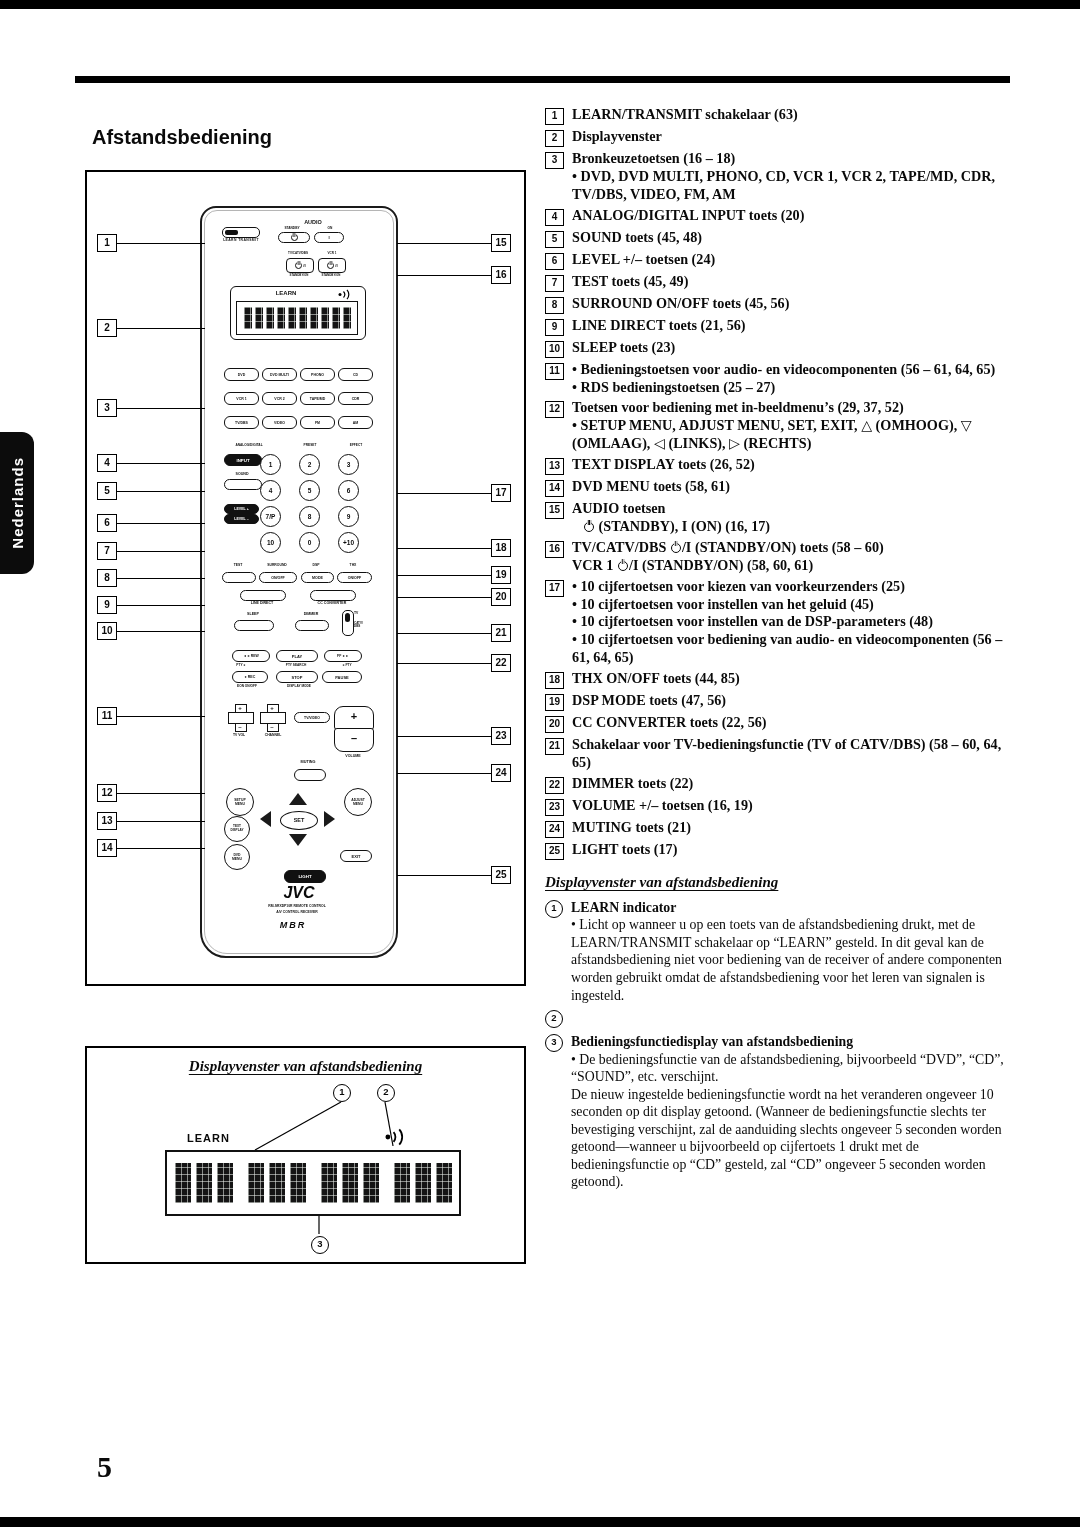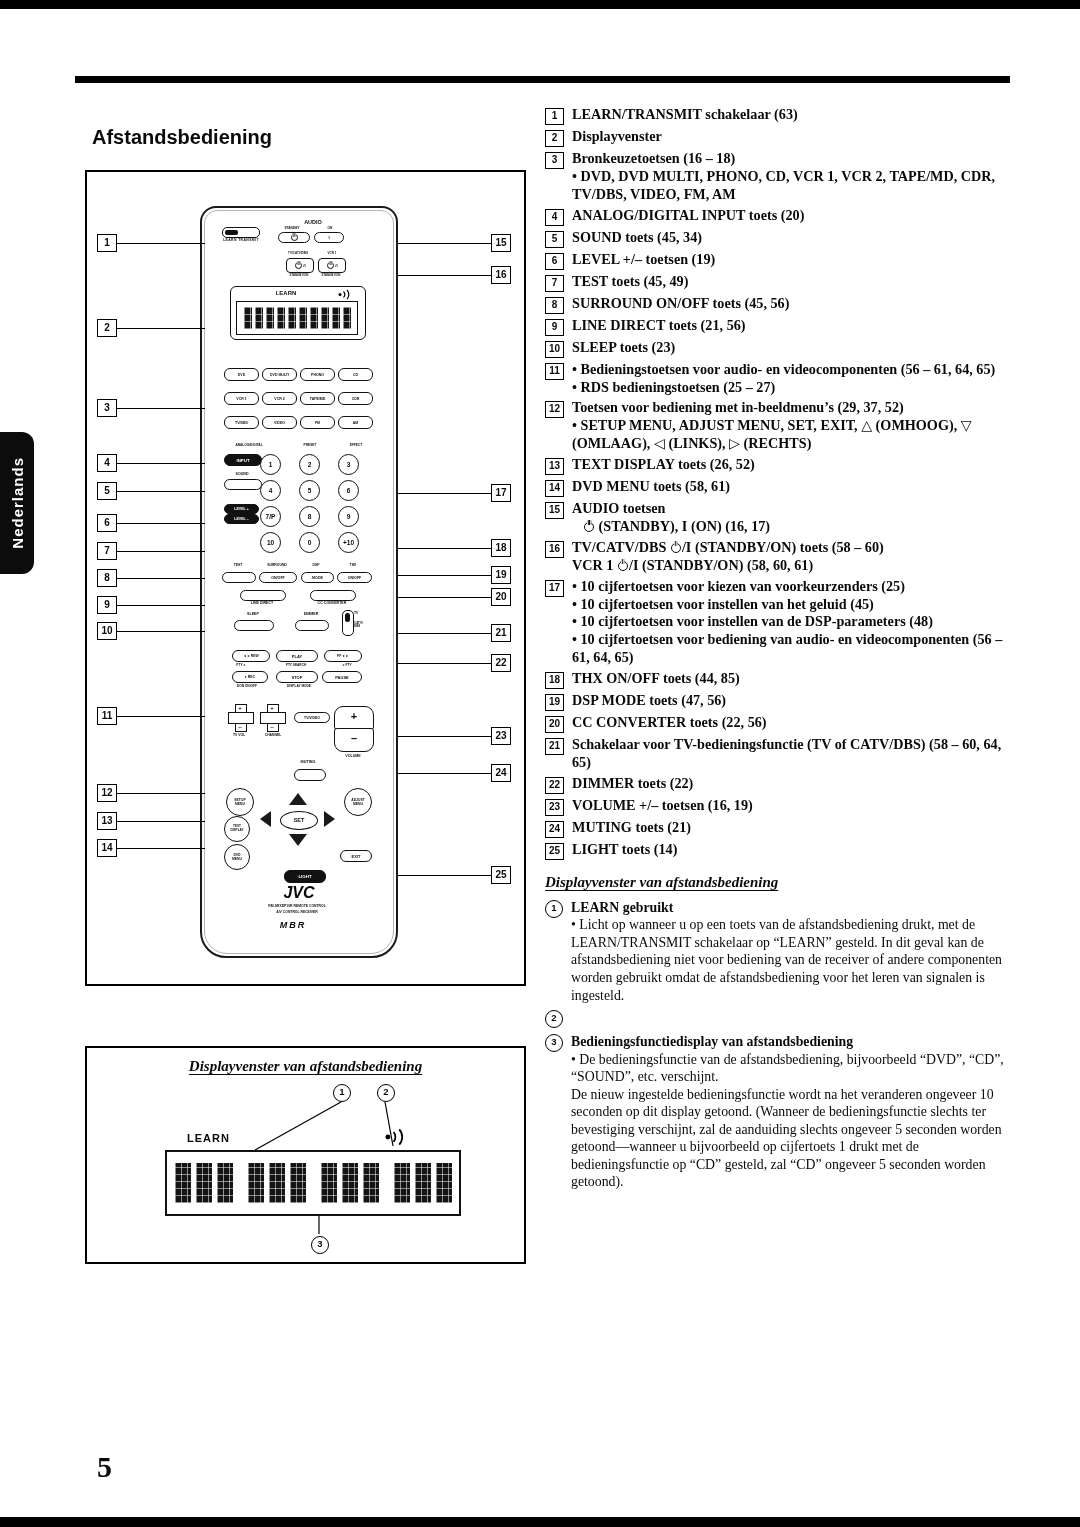--- a/index.html
+++ b/index.html
@@ -461,27 +461,27 @@
         </div>
         <div class="item">
           <span class="numbox">4</span>
           <div class="ibody">
             <div class="iline">ANALOG/DIGITAL INPUT toets (20)</div>
           </div>
         </div>
         <div class="item">
           <span class="numbox">5</span>
           <div class="ibody">
-            <div class="iline">SOUND toets (45, 34)</div>
+            <div class="iline">SOUND toets (45, 48)</div>
           </div>
         </div>
         <div class="item">
           <span class="numbox">6</span>
           <div class="ibody">
-            <div class="iline">LEVEL +/– toetsen (19)</div>
+            <div class="iline">LEVEL +/– toetsen (24)</div>
           </div>
         </div>
         <div class="item">
           <span class="numbox">7</span>
           <div class="ibody">
             <div class="iline">TEST toets (45, 49)</div>
           </div>
         </div>
         <div class="item">
           <span class="numbox">8</span>
@@ -588,30 +588,30 @@
         </div>
         <div class="item">
           <span class="numbox">24</span>
           <div class="ibody">
             <div class="iline">MUTING toets (21)</div>
           </div>
         </div>
         <div class="item">
           <span class="numbox">25</span>
           <div class="ibody">
-            <div class="iline">LIGHT toets (14)</div>
+            <div class="iline">LIGHT toets (17)</div>
           </div>
         </div>
       </div>
     <div class="sechead">Displayvenster van afstandsbediening</div>
     <div id="display-entries">
         <div class="dentry">
           <span class="circ">1</span>
           <div>
-            <div class="dtitle">LEARN gebruikt</div>
+            <div class="dtitle">LEARN indicator</div>
             <div class="dpara bul">Licht op wanneer u op een toets van de afstandsbediening drukt, met de LEARN/TRANSMIT schakelaar op “LEARN” gesteld. In dit geval kan de afstandsbediening niet voor bediening van de receiver of andere componenten worden gebruikt omdat de afstandsbediening voor het leren van signalen is ingesteld.</div>
           </div>
         </div>
         <div class="dentry">
           <span class="circ">2</span>
         </div>
         <div class="dentry">
           <span class="circ">3</span>
           <div>
             <div class="dtitle">Bedieningsfunctiedisplay van afstandsbediening</div>

